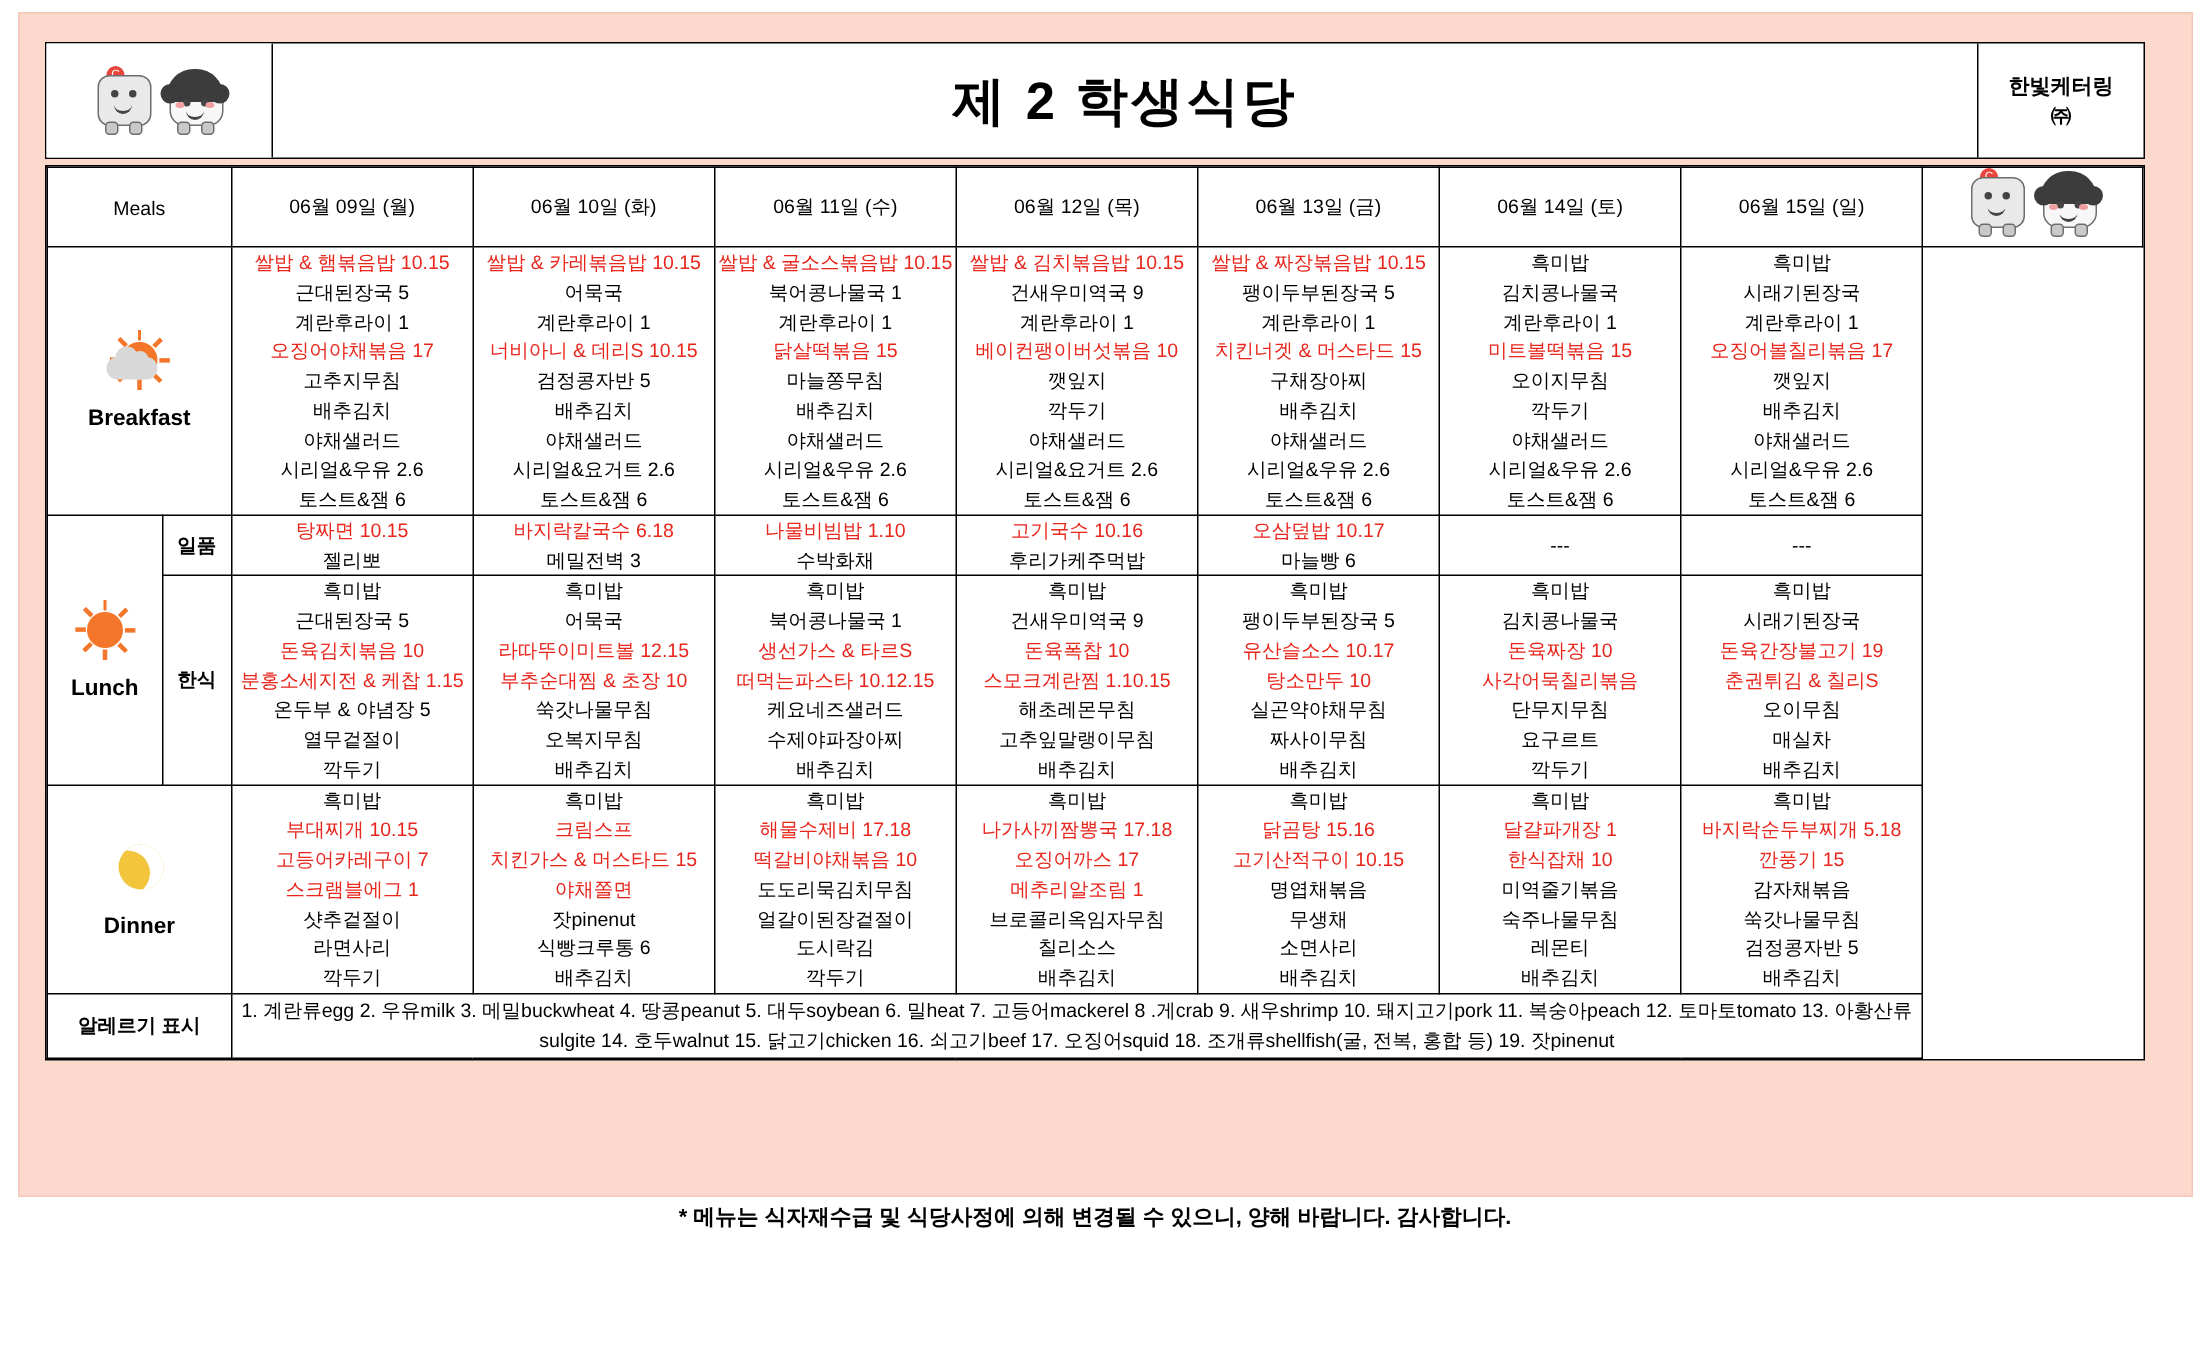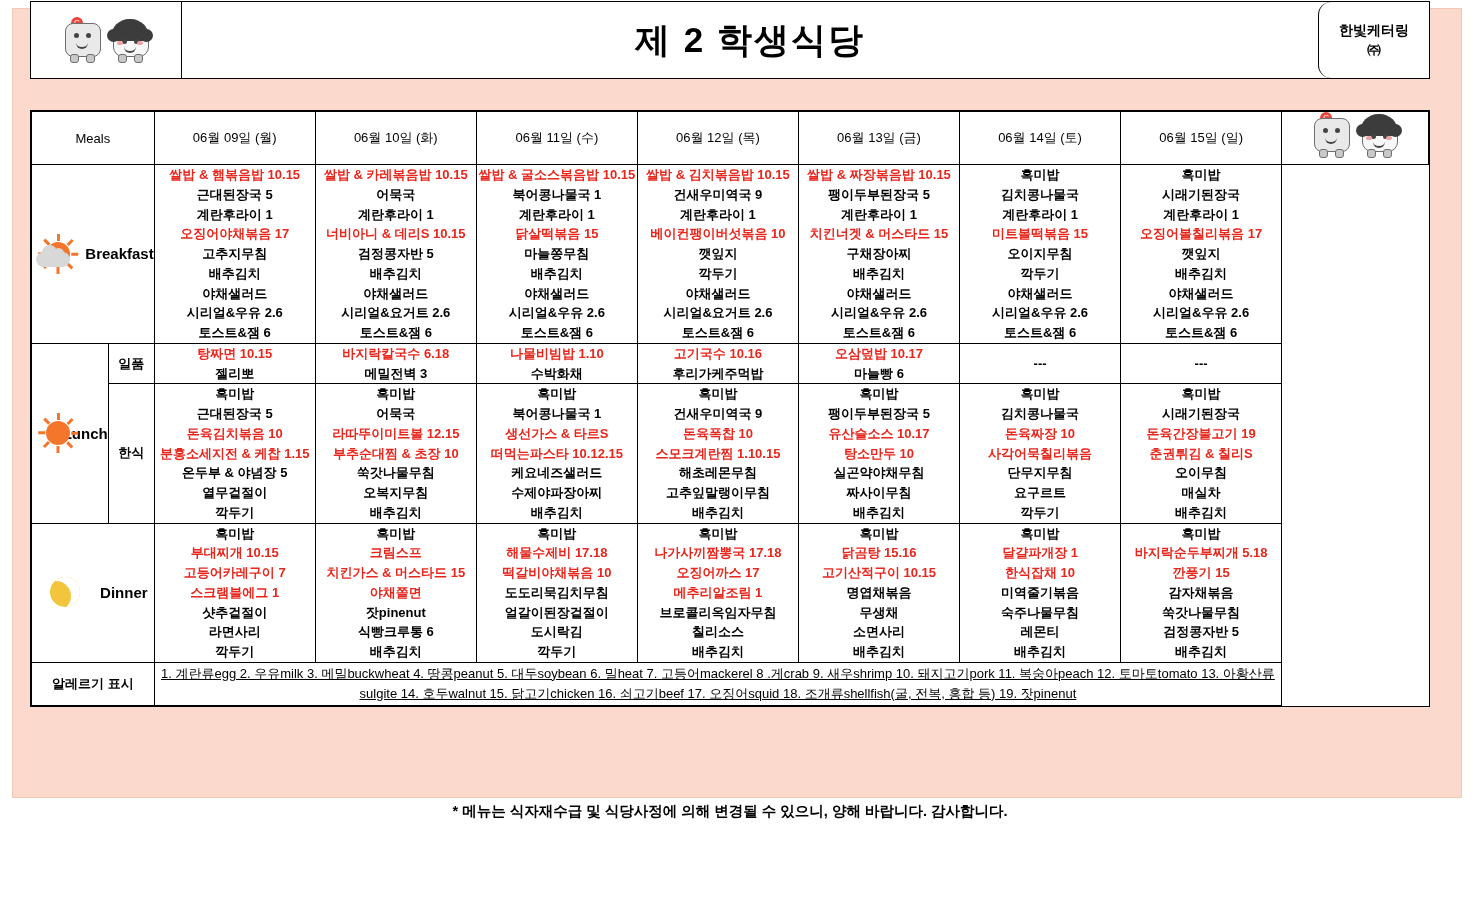--- a/index.html
+++ b/index.html
@@ -26,21 +26,21 @@
     width: 1450px;
     height: 790px;
     background: #fbd9cd;
     border: 1px solid #f3c6b6;
     box-sizing: border-box;
   }
   
   .header {
     position: absolute;
     left: 30px;
-    top: 1px;
+    top: 28px;
     width: 1400px;
     height: 78px;
     display: flex;
     align-items: stretch;
     background: #ffffff;
     border: 1px solid #000000;
     box-sizing: border-box;
   }
   .header-logo {
     width: 150px;
@@ -65,21 +65,20 @@
     width: 110px;
     border-left: 1px solid #000000;
     display: flex;
     flex-direction: column;
     align-items: center;
     justify-content: center;
     font-size: 14px;
     font-weight: bold;
     color: #000000;
     line-height: 1.35;
-    border-radius: 13px;
   }
   
   .mascot {
     position: relative;
     width: 42px;
     height: 46px;
   }
   .mascot .body {
     position: absolute;
     left: 4px;
@@ -200,31 +199,31 @@
   .col-sub  { width: 42px; }
   .col-day  { width: 147px; }
   .col-pad  { width: 134px; }
   .icon-cell {
     width: 112px;
     font-weight: bold;
     font-size: 15px;
   }
   .icon-box {
     display: flex;
+    flex-direction: column;
     align-items: center;
     justify-content: center;
     gap: 10px;
     padding: 6px 0;
   }
   .meal-label { font-weight: bold; font-size: 15px; }
   .dish-list {
     padding: 5px 2px 6px 2px;
     line-height: 1.52;
     font-size: 13px;
-    font-weight: bold;
   }
   .dish { white-space: nowrap; }
   .dish.hl { color: #e8261c; }
   .subcell {
     font-size: 13px;
     font-weight: bold;
     width: 42px;
   }
   .side-pad {
     background: #ffffff;
@@ -241,21 +240,20 @@
     font-size: 14px;
     font-weight: bold;
   }
   .allergy-text {
     font-size: 12.5px;
     color: #e8261c;
     line-height: 1.55;
     padding: 3px 6px 4px 6px;
     text-align: center;
     overflow: hidden;
-    text-decoration: underline;
   }
   .notice {
     position: absolute;
     left: 30px;
     top: 802px;
     width: 1400px;
     text-align: center;
     font-size: 14.5px;
     font-weight: bold;
     color: #000000;

